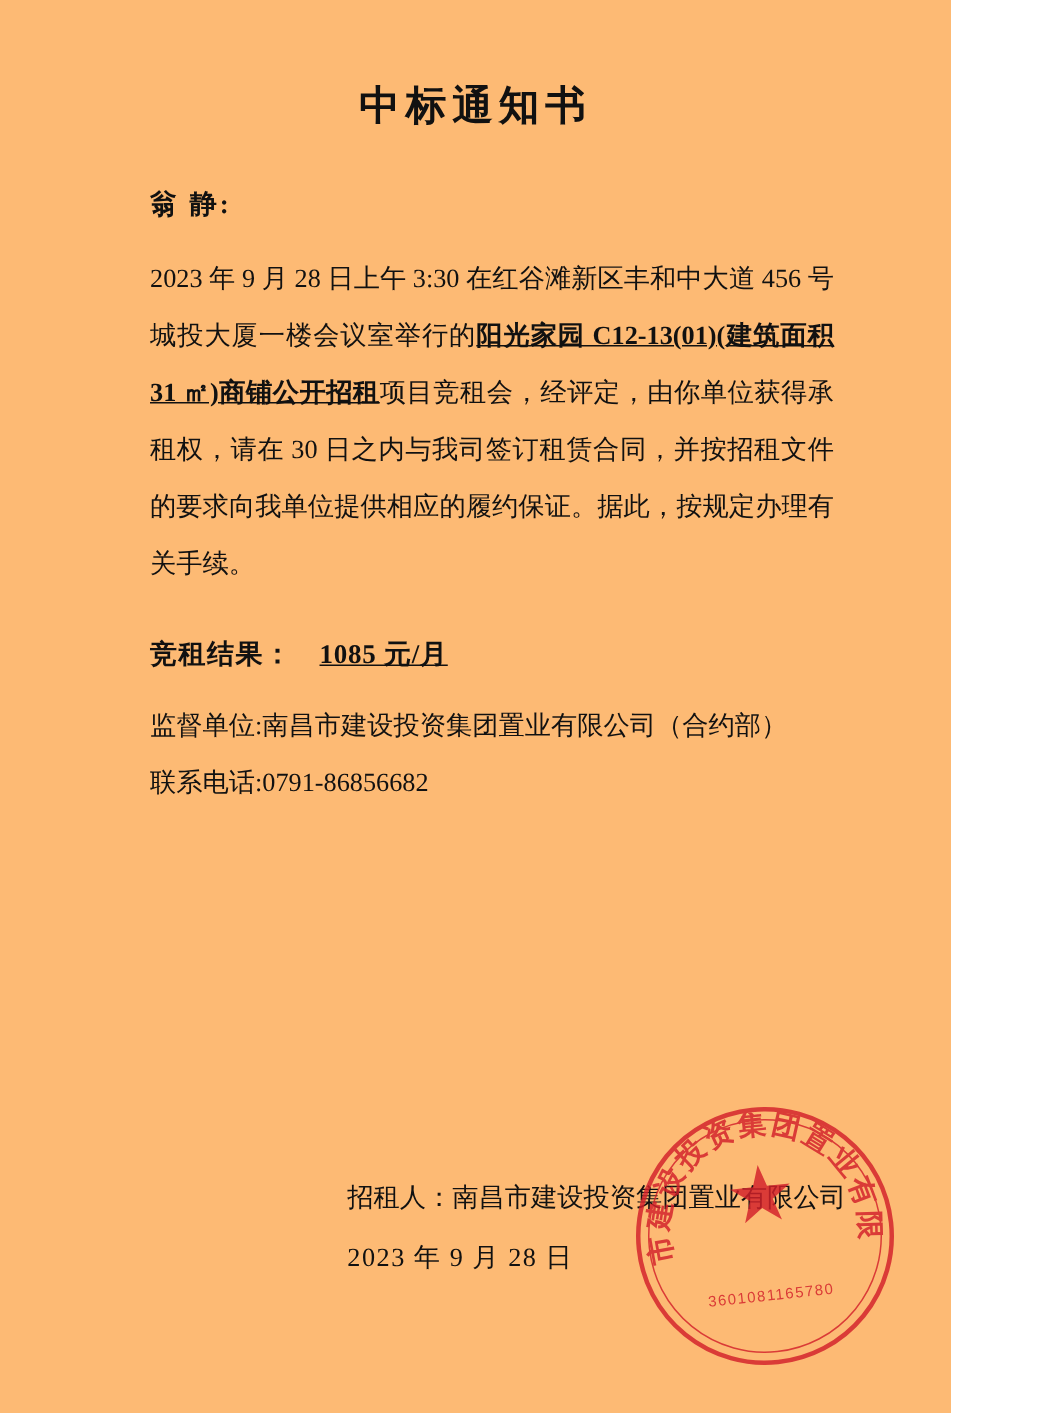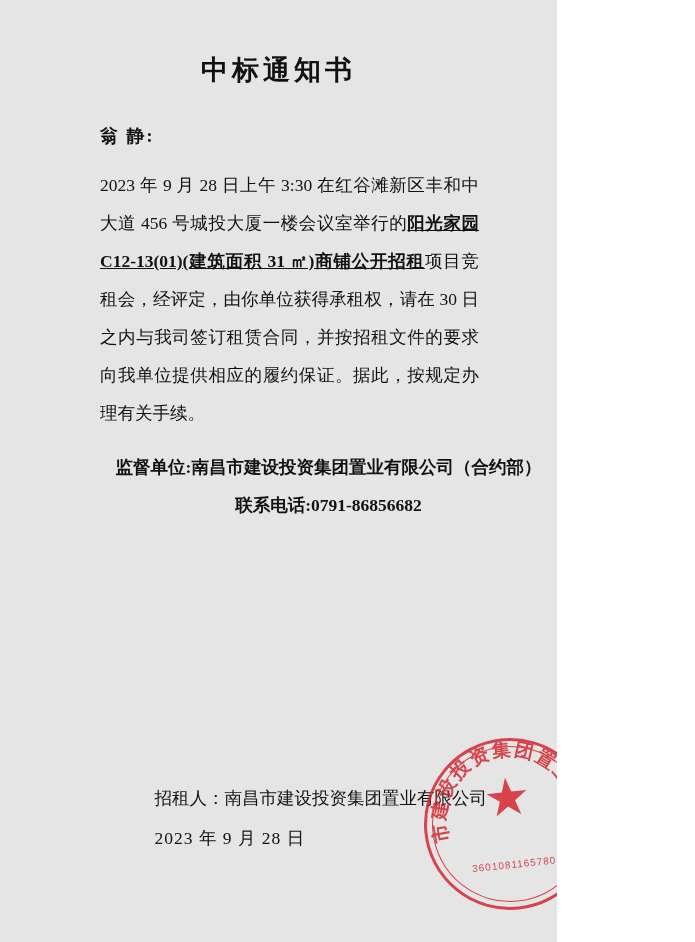--- a/index.html
+++ b/index.html
@@ -6,23 +6,23 @@
     margin: 0;
     padding: 0;
     background: #ffffff;
   }
   body {
     font-family: "Liberation Serif", "DejaVu Serif", serif;
     color: #111111;
   }
   .page {
     position: relative;
-    width: 557px;
+    width: 634px;
     height: 942px;
-    background: #e5e5e5;
+    background: #fdba74;
     overflow: hidden;
   }
   .doc-title {
     text-align: center;
     font-size: 27px;
     font-weight: bold;
     letter-spacing: 4px;
     margin-top: 52px;
     font-family: "Liberation Serif", "DejaVu Serif", serif;
   }
@@ -69,22 +69,21 @@
     margin-right: 78px;
     font-size: 17.5px;
     line-height: 38px;
     text-align: justify;
     text-justify: inter-ideograph;
   }
   .info-line {
     margin-left: 100px;
     font-size: 17.5px;
     line-height: 38px;
-    font-weight: bold;
-    text-align: center;
+    font-weight: normal;
   }
   .info-line.first {
     margin-top: 16px;
   }
   .signature {
     position: absolute;
     right: 70px;
     top: 778px;
     text-align: left;
     font-size: 17.5px;
@@ -162,20 +161,23 @@
 <div class="page">
 
   <div class="doc-title">中标通知书</div>
 
   <div class="addressee">翁  静:</div>
 
   <div class="body-block">
     <span class="indent">2023 年 9 月 28 日上午 3:30 在红谷滩新区丰和中大道 456 号城投大厦一楼会议室举行的</span><span class="u">阳光家园 C12-13(01)(建筑面积 31 ㎡)商铺公开招租</span><span>项目竞租会，经评定，由你单位获得承租权，请在 30 日之内与我司签订租赁合同，并按招租文件的要求向我单位提供相应的履约保证。据此，按规定办理有关手续。</span>
   </div>
 
+  <div class="result-row">
+    <span>竞租结果：</span><span class="result-value">1085 元/月</span>
+  </div>
 
 
   <div class="info-line first">监督单位:南昌市建设投资集团置业有限公司（合约部）</div>
   <div class="info-line">联系电话:0791-86856682</div>
 
   <div class="signature">
     <div>招租人：南昌市建设投资集团置业有限公司</div>
     <div class="sig-date">2023 年 9 月 28 日</div>
   </div>
 

